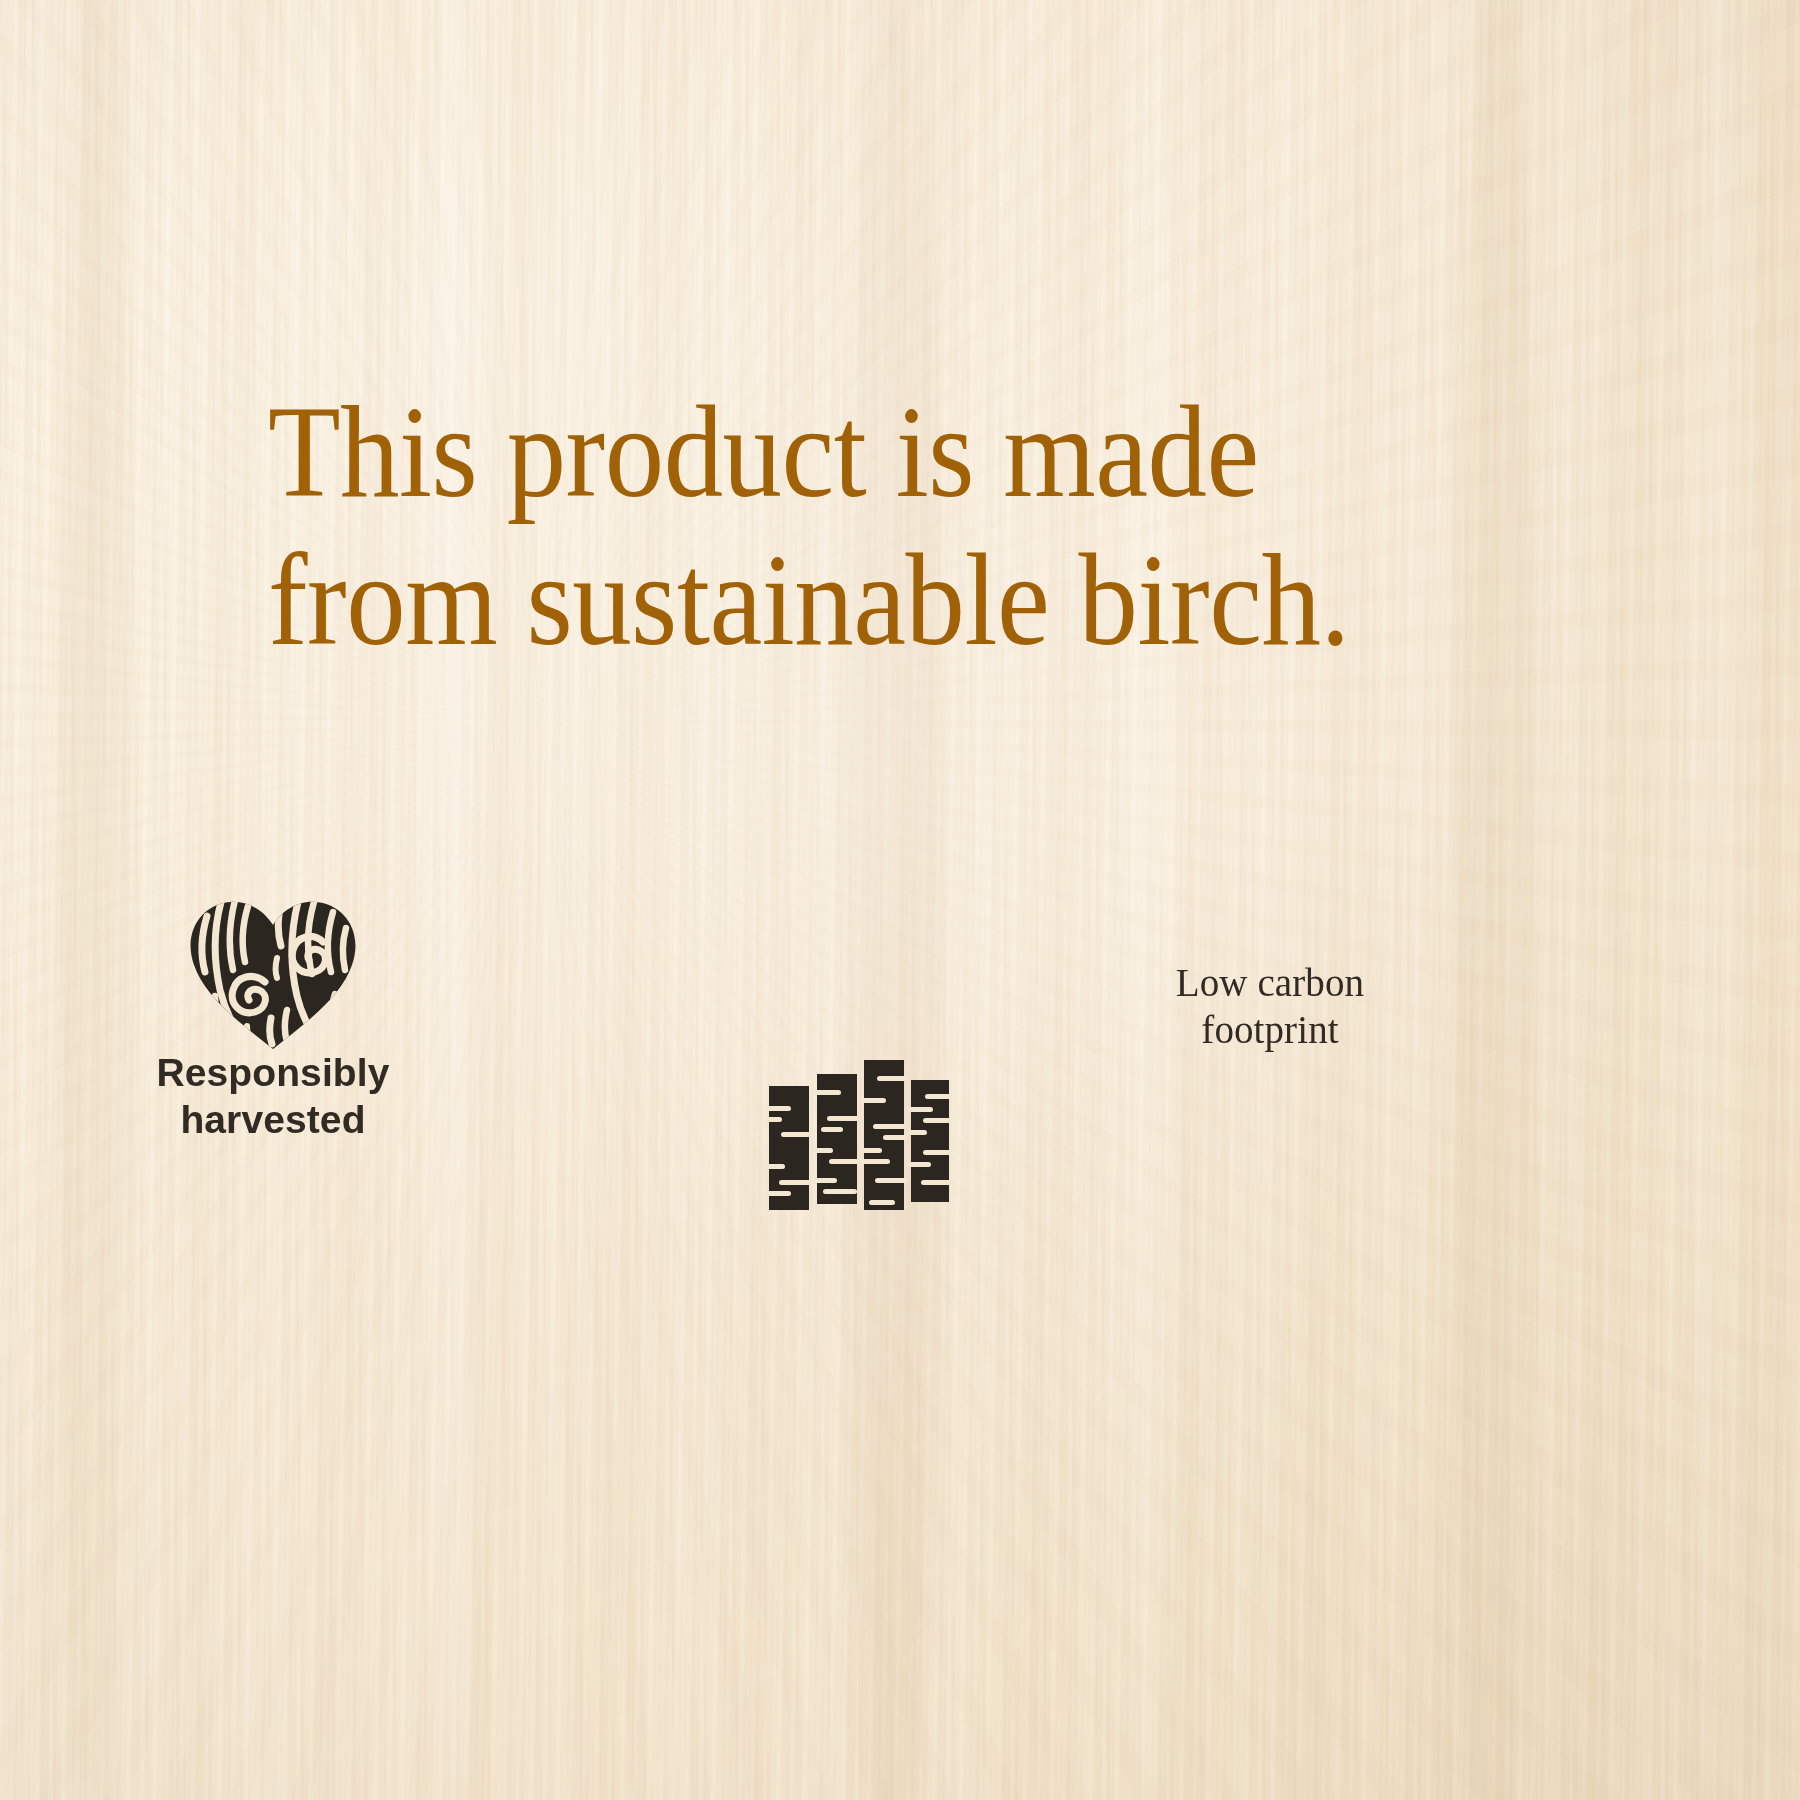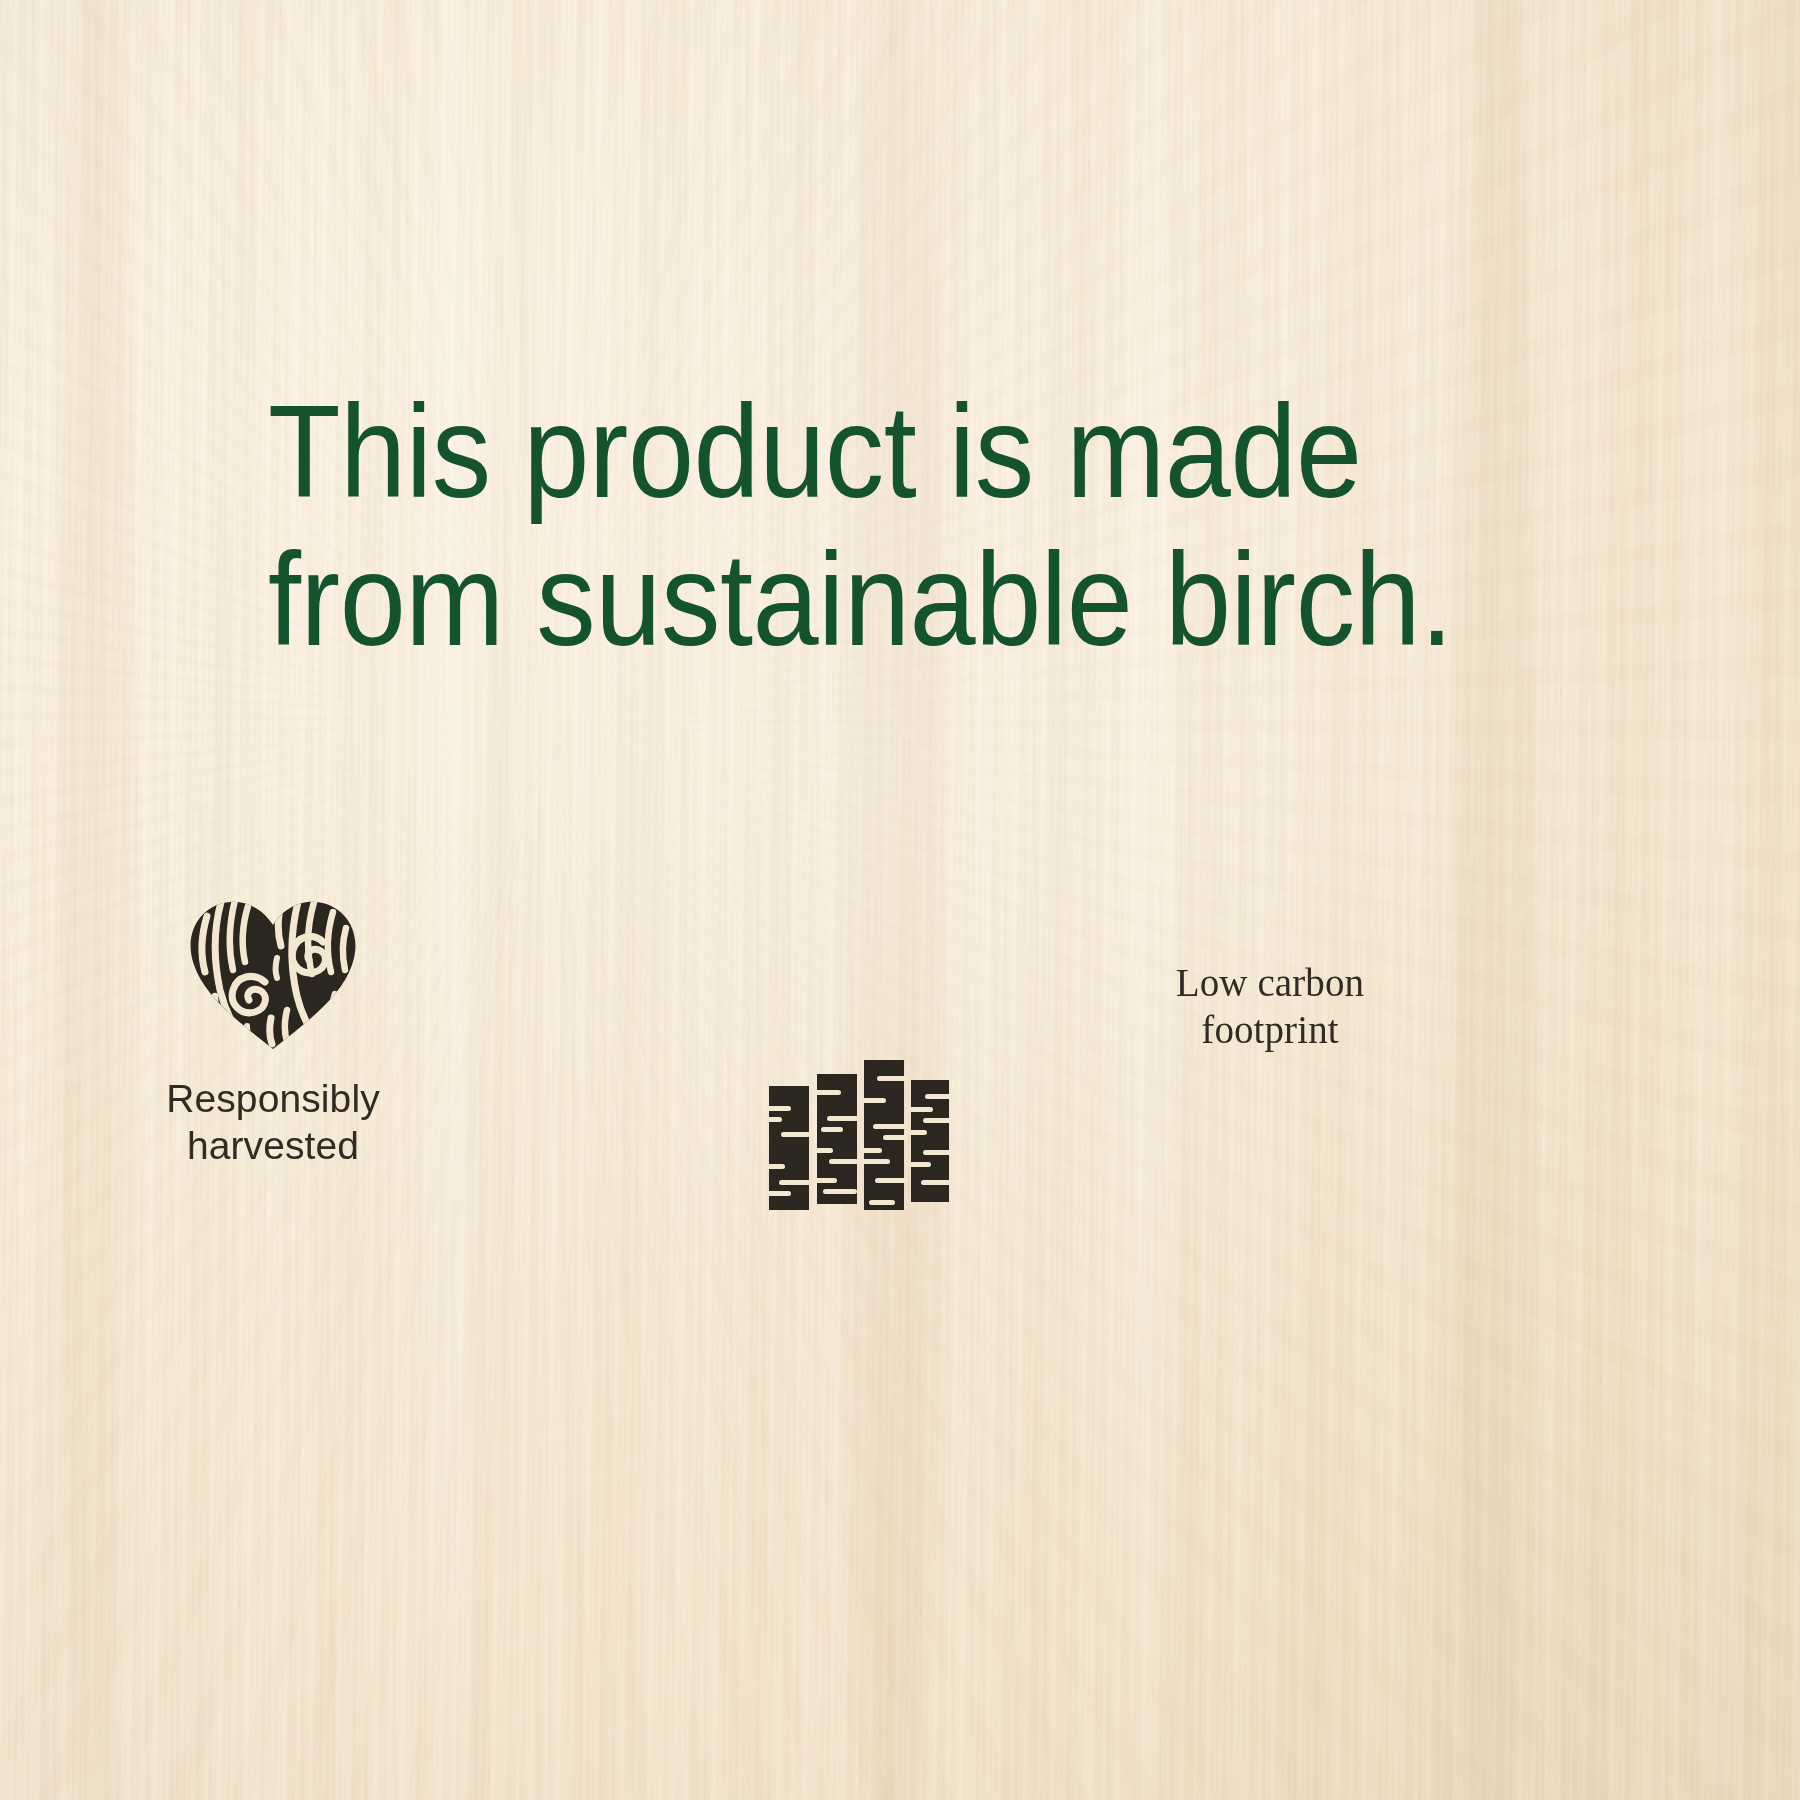--- a/index.html
+++ b/index.html
@@ -66,22 +66,22 @@
   .wood-noise{
     position:absolute;inset:0;opacity:.30;
     background-image:
       repeating-conic-gradient(from 12deg at 30% 40%, rgba(190,160,118,.10) 0deg 1deg, rgba(0,0,0,0) 1deg 3deg),
       repeating-conic-gradient(from 71deg at 72% 66%, rgba(255,250,238,.12) 0deg 1deg, rgba(0,0,0,0) 1deg 4deg);
   }
 
   
   .headline{
     position:absolute;left:268px;top:386px;width:1290px;
-    color:#14532d;
-    font-family:Liberation Sans, sans-serif;
+    color:#a16207;
+    font-family:Liberation Serif, serif;
     font-size:132px;line-height:1.0;
     letter-spacing:-0.5px;
     white-space:nowrap;
   }
   .headline .hl{
     display:block;
     transform:scaleX(0.90);
     transform-origin:left center;
   }
   .headline .hl + .hl{margin-top:16px;}
@@ -94,21 +94,21 @@
   .feature .caption{
     color:#312b24;
     font-family:"Liberation Sans",sans-serif;
     font-size:39px;line-height:1.20;
     letter-spacing:.1px;
     white-space:pre-line;
   }
 
   #feat-harvested{left:108px;top:920px;width:330px;}
   #feat-harvested .icon-wrap{height:130px;}
-  #feat-harvested .caption{margin-top:26px;}
+  #feat-harvested .caption{font-weight:bold;}
 
   #feat-renewable{left:608px;top:1060px;width:500px;}
   #feat-renewable .icon-wrap{height:150px;}
   #feat-renewable .caption{margin-top:36px;}
 
   #feat-carbon{left:1105px;top:930px;width:330px;}
   #feat-carbon .icon-wrap{height:125px;}
   #feat-carbon .caption{margin-top:30px;font-family:Liberation Serif, serif;}
 
   svg{display:block;}

